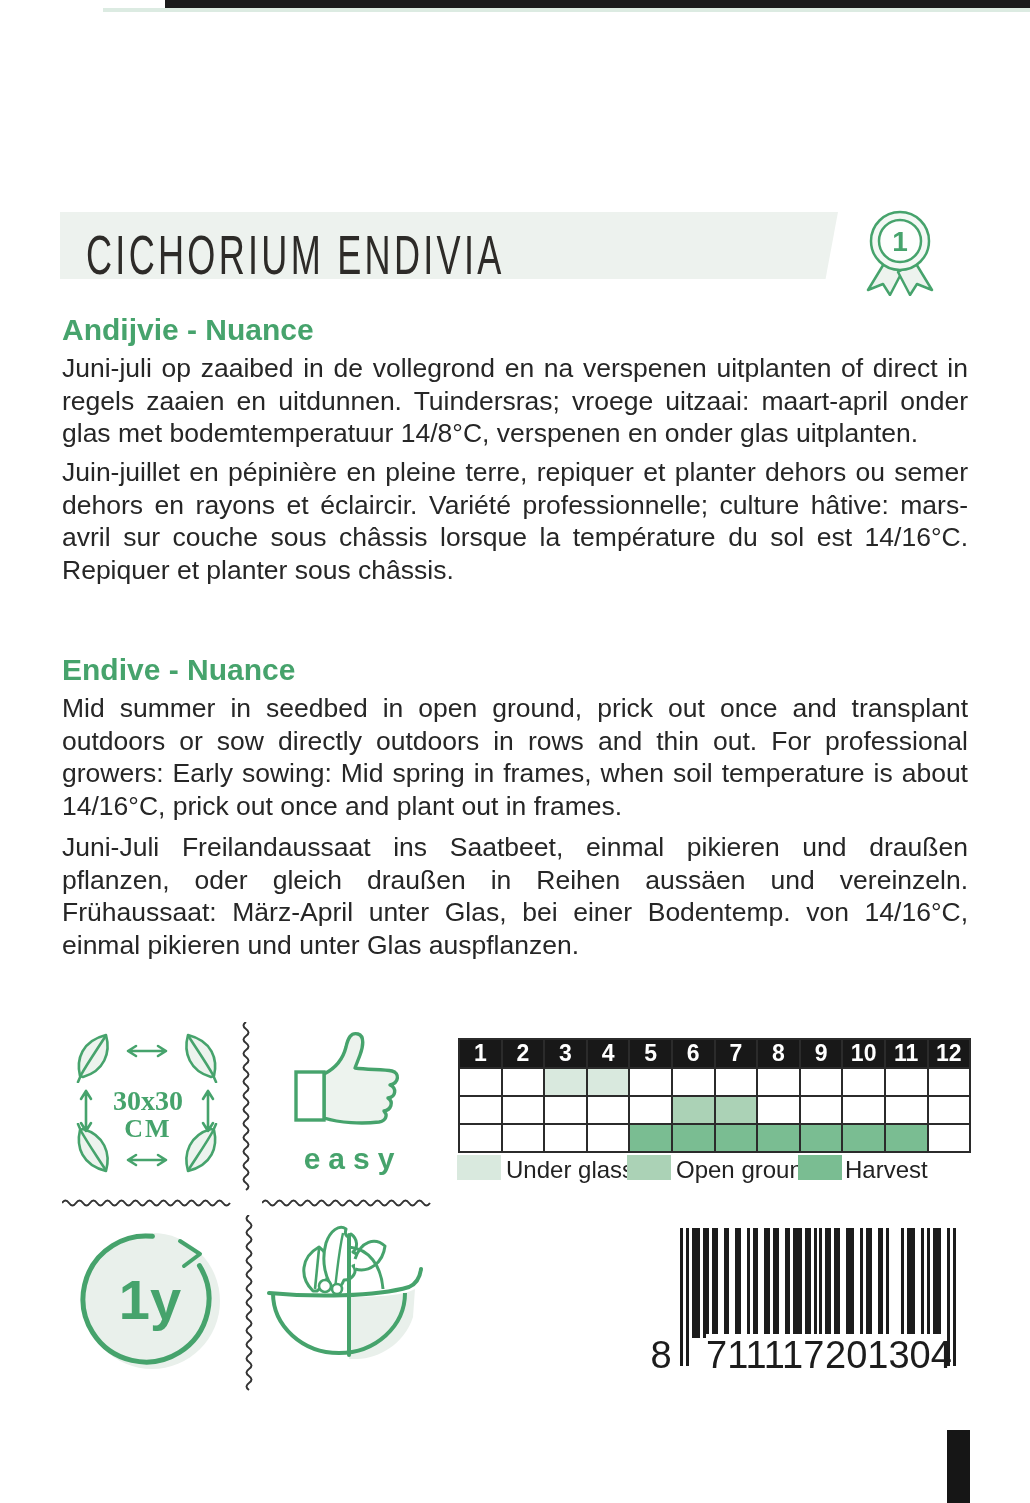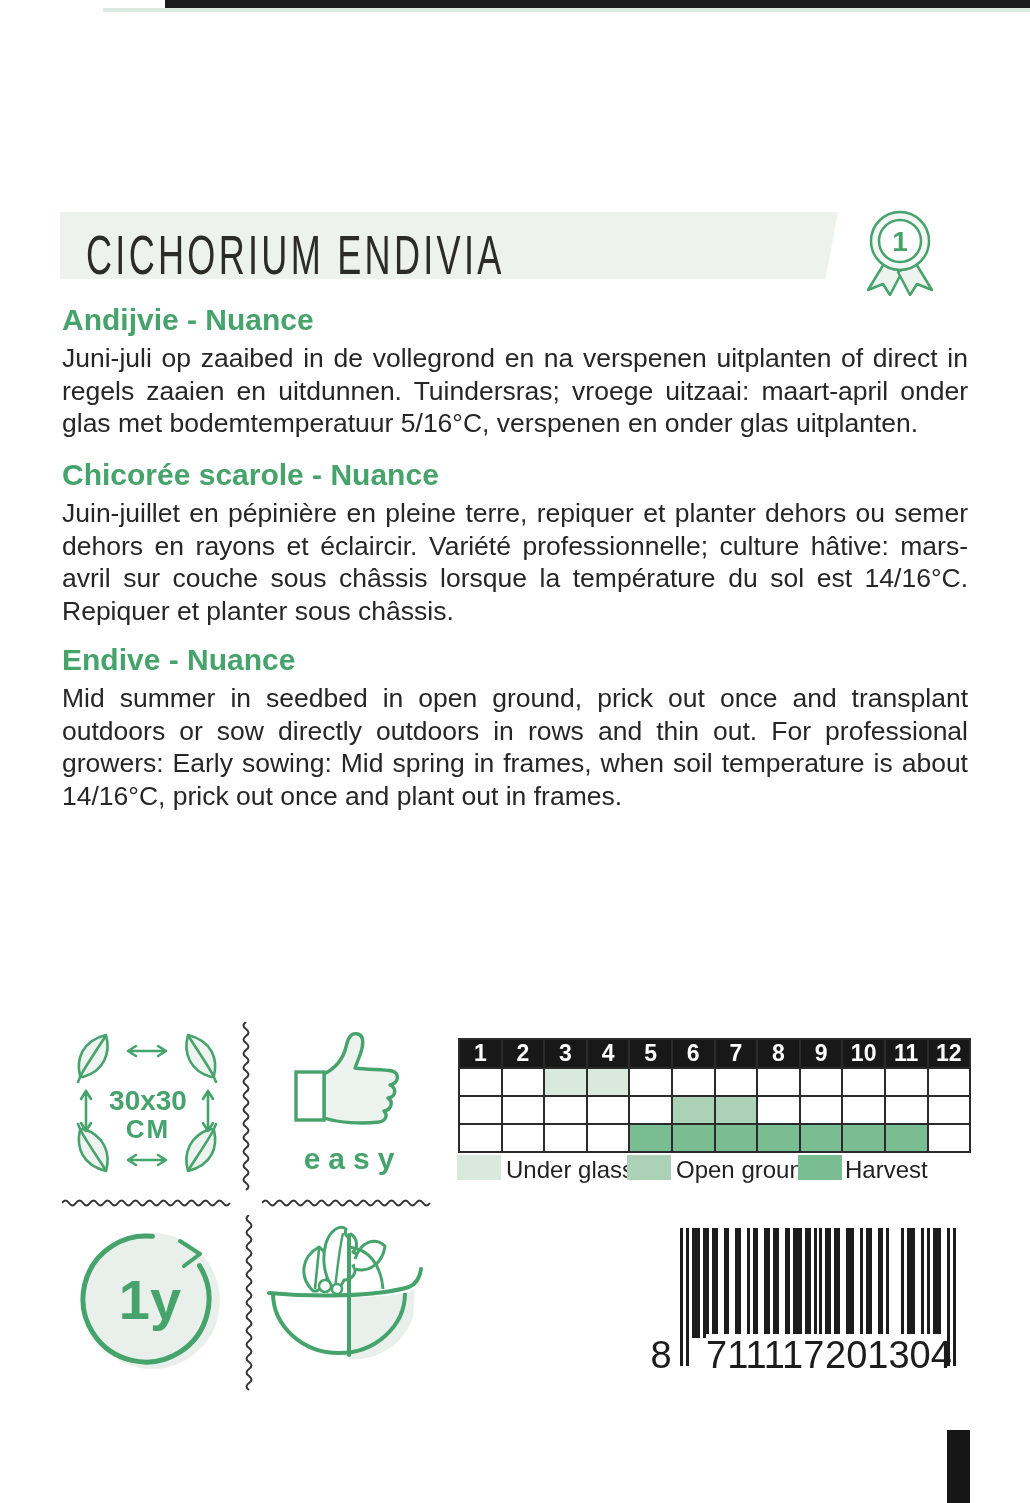--- a/index.html
+++ b/index.html
@@ -9,24 +9,24 @@
   .top-dark{position:absolute;left:165px;top:0;width:865px;height:8px;background:#1b1b1b;}
   .top-light{position:absolute;left:103px;top:8px;width:927px;height:4px;background:#dcebe2;}
   
   .banner{position:absolute;left:60px;top:212px;width:778px;height:67px;background:#edf2ee;
           clip-path:polygon(0 0,100% 0,98.4% 100%,0 100%);}
   .title{position:absolute;left:86px;top:224px;font-size:44px;letter-spacing:4px;color:#2d2b28;
          transform:scale(0.82,1.25);transform-origin:left top;white-space:nowrap;font-weight:400;}
   .rosette{position:absolute;left:852px;top:210px;}
   
   .section{position:absolute;left:62px;width:906px;}
-  .section h2{margin:2px 0 5px 0;font-size:30px;font-weight:bold;color:#46a36c;}
+  .section h2{margin:12px 0 5px 0;font-size:30px;font-weight:bold;color:#46a36c;}
   .section p{margin:0;font-size:26.5px;line-height:32.6px;text-align:justify;text-align-last:left;color:#262626;}
   
-  .spacing{position:absolute;left:62px;top:1025px;width:172px;height:165px;}
+  .spacing{position:absolute;left:62px;top:1025px;width:172px;height:165px;font-family:Liberation Serif, serif;}
   .spacing .leaf{position:absolute;}
   .sp-text{position:absolute;left:0;width:172px;text-align:center;color:#46a36c;font-weight:bold;}
   .sp-size{top:60px;font-size:28px;}
   .sp-unit{top:89px;font-size:26px;letter-spacing:2px;}
   .arrow{position:absolute;}
   
   .thumb{position:absolute;left:290px;top:1026px;}
   .easy-label{position:absolute;left:288px;top:1142px;width:130px;text-align:center;
               font-size:30px;font-weight:bold;color:#46a36c;letter-spacing:8px;}
   
@@ -72,31 +72,31 @@
   <svg class="rosette" width="96" height="86" viewBox="0 0 96 86">
     <path d="M33,52 L16,80 L31,74 L38,85 L50,62 Z" fill="#edf3ee" stroke="#46a36c" stroke-width="2.5" stroke-linejoin="round"></path>
     <path d="M63,52 L80,80 L65,74 L58,85 L46,62 Z" fill="#edf3ee" stroke="#46a36c" stroke-width="2.5" stroke-linejoin="round"></path>
     <circle cx="48" cy="31" r="29" fill="#f3f8f4" stroke="#46a36c" stroke-width="2.5"></circle>
     <circle cx="48" cy="31" r="21" fill="#fdfefd" stroke="#46a36c" stroke-width="2.5"></circle>
     <text x="48" y="41" text-anchor="middle" font-size="28" font-weight="bold" fill="#46a36c" font-family="Liberation Sans, sans-serif">1</text>
   </svg>
 
   <div class="section" style="top:301px">
     <h2>Andijvie - Nuance</h2>
-    <p>Juni-juli op zaaibed in de vollegrond en na verspenen uitplanten of direct in regels zaaien en uitdunnen. Tuindersras; vroege uitzaai: maart-april onder glas met bodemtemperatuur 5/16°C, verspenen en onder glas uitplanten.</p>
+    <p>Juni-juli op zaaibed in de vollegrond en na verspenen uitplanten of direct in regels zaaien en uitdunnen. Tuindersras; vroege uitzaai: maart-april onder glas met bodemtemperatuur 14/8°C, verspenen en onder glas uitplanten.</p>
   </div>
   <div class="section" style="top:456px">
-    <h2>Chicorée scarole - Nuance</h2>
     <p>Juin-juillet en pépinière en pleine terre, repiquer et planter dehors ou semer dehors en rayons et éclaircir. Variété professionnelle; culture hâtive: mars-avril sur couche sous châssis lorsque la température du sol est 14/16°C. Repiquer et planter sous châssis.</p>
   </div>
   <div class="section" style="top:641px">
     <h2>Endive - Nuance</h2>
     <p>Mid summer in seedbed in open ground, prick out once and transplant outdoors or sow directly outdoors in rows and thin out. For professional growers: Early sowing: Mid spring in frames, when soil temperature is about 14/16°C, prick out once and plant out in frames.</p>
   </div>
   <div class="section" style="top:831px">
+    <p>Juni-Juli Freilandaussaat ins Saatbeet, einmal pikieren und draußen pflanzen, oder gleich draußen in Reihen aussäen und vereinzeln. Frühaussaat: März-April unter Glas, bei einer Bodentemp. von 14/16°C, einmal pikieren und unter Glas auspflanzen.</p>
   </div>
 
   <div class="spacing">
     <svg class="leaf" style="left:10px;top:6px" width="42" height="52" viewBox="0 0 42 52">
       <path d="M8,45 C4,28 10,10 34,4 C39,22 32,40 11,46 Z" fill="#edf3ee" stroke="#46a36c" stroke-width="2.6" stroke-linejoin="round"></path>
       <path d="M33,6 C24,20 15,33 9,44 L6,51" fill="none" stroke="#46a36c" stroke-width="2.6" stroke-linecap="round"></path>
     </svg>
     <svg class="leaf" style="left:118px;top:6px;transform:scaleX(-1)" width="42" height="52" viewBox="0 0 42 52">
       <path d="M8,45 C4,28 10,10 34,4 C39,22 32,40 11,46 Z" fill="#edf3ee" stroke="#46a36c" stroke-width="2.6" stroke-linejoin="round"></path>
       <path d="M33,6 C24,20 15,33 9,44 L6,51" fill="none" stroke="#46a36c" stroke-width="2.6" stroke-linecap="round"></path>

